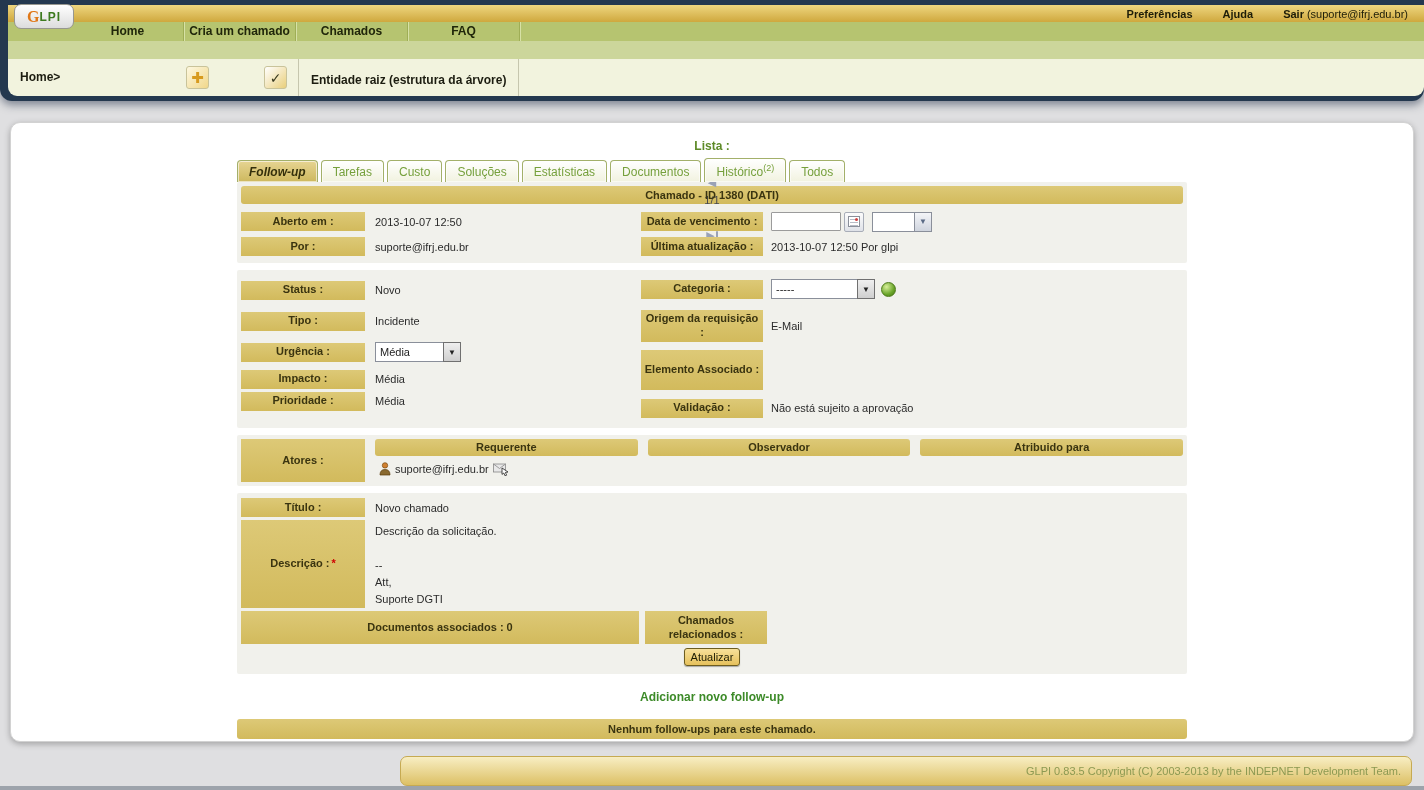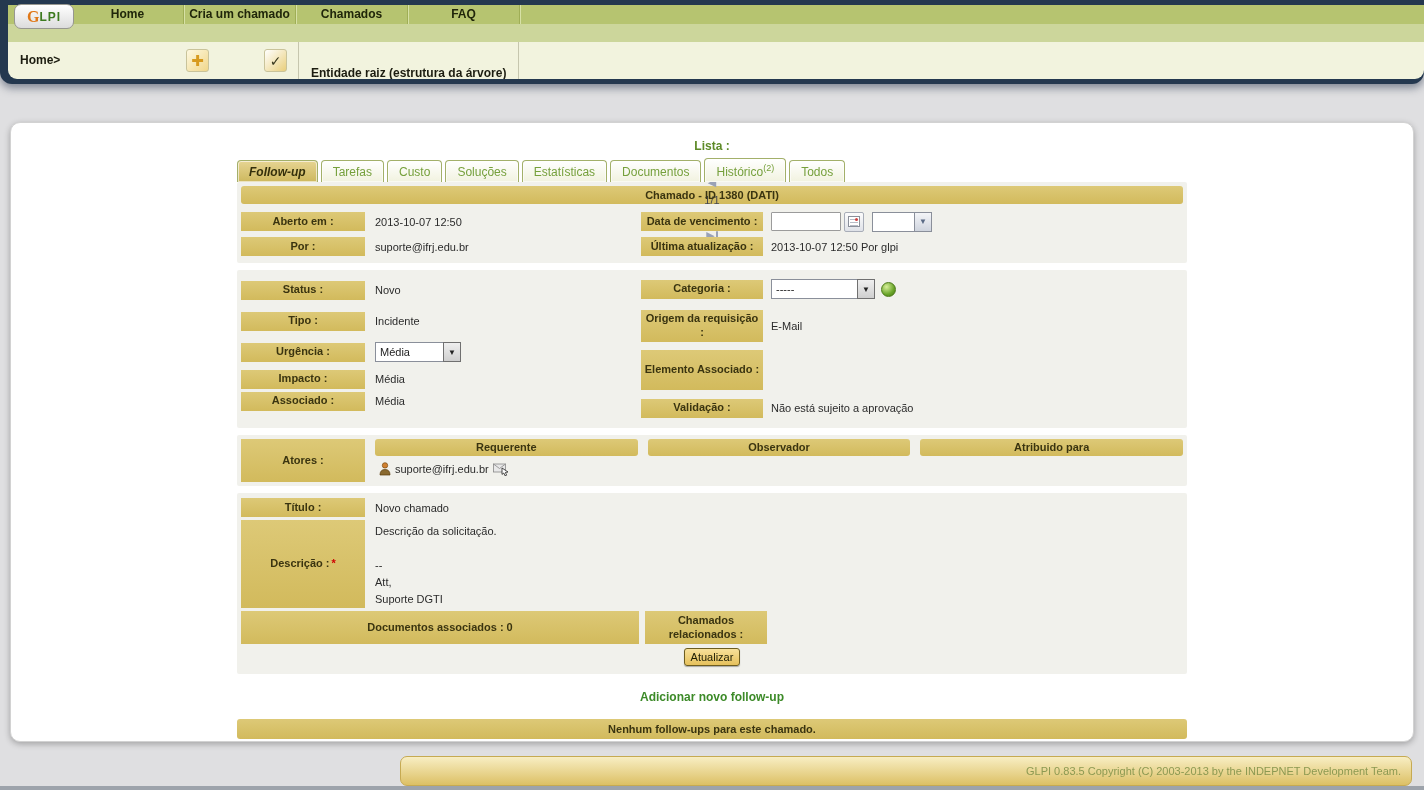--- a/index.html
+++ b/index.html
@@ -53,21 +53,21 @@
     position:absolute; top:7px; width:23px; height:23px;
     border:1px solid #c9c39a; border-radius:3px;
     display:flex; align-items:center; justify-content:center;
     cursor:pointer;
   }
   .crumb-btn.plus { left:178px; background:linear-gradient(135deg,#fdf8e0,#f1d78a); color:#d79a1e; font-size:15px; font-weight:bold; }
   .crumb-btn.check { left:256px; background:linear-gradient(135deg,#ffffff,#e9cf7c); color:#3a3a20; font-size:14px; }
   .crumb-entity {
     position:absolute; left:290px; top:0; line-height:35px;
     border-left:1px solid #c6c6ae; border-right:1px solid #c6c6ae;
-    padding:14px 12px; height:37px;
+    padding:4px 12px; height:37px;
   }
   .logo {
     position:absolute; top:4px; left:14px; z-index:9;
     width:60px; height:25px;
     background:linear-gradient(#ffffff,#dcdcdc);
     border:1px solid #979790; border-radius:7px;
     display:flex; align-items:center; justify-content:center;
     cursor:pointer;
   }
   .logo .g { color:#e07818; font-weight:bold; font-size:16px; font-family:"Liberation Serif",serif; }
@@ -204,20 +204,27 @@
   }
   .botstrip { position:absolute; left:0; right:0; bottom:0; height:4px; background:#9da3ab; }
 
   svg { display:block; }
 </style>
 </head>
 <body>
 
 <div class="header-outer">
   <div class="header-inner">
+    <div class="topbar">
+      <span>Preferências</span>
+      <span>Ajuda</span>
+      <span>
+        <span>Sair</span><span class="sair-detail">(suporte@ifrj.edu.br)</span>
+      </span>
+    </div>
     <div class="menubar">
       <div class="menu-item">Home</div>
       <div class="menu-item">Cria um chamado</div>
       <div class="menu-item">Chamados</div>
       <div class="menu-item">FAQ</div>
     </div>
     <div class="subbar"></div>
     <div class="crumbbar">
       <span class="crumb-home">Home&gt;</span>
       <span class="crumb-btn plus">✚</span>
@@ -310,21 +317,21 @@
               <span class="box" style="width:68px;">Média</span>
               <span class="btn">▼</span>
             </span>
           </div>
         </div>
         <div class="frow" style="height:22px;">
           <div class="tanlab w124">Impacto :</div>
           <div class="lv">Média</div>
         </div>
         <div class="frow" style="height:22px;">
-          <div class="tanlab w124">Associado :</div>
+          <div class="tanlab w124">Prioridade :</div>
           <div class="lv">Média</div>
         </div>
       </div>
       <div class="col-r">
         <div class="frow" style="height:30px;">
           <div class="tanlab w122">Categoria :</div>
           <div class="rv">
             <span class="fakesel classic">
               <span class="box" style="width:86px;">-----</span>
               <span class="btn">▼</span>

